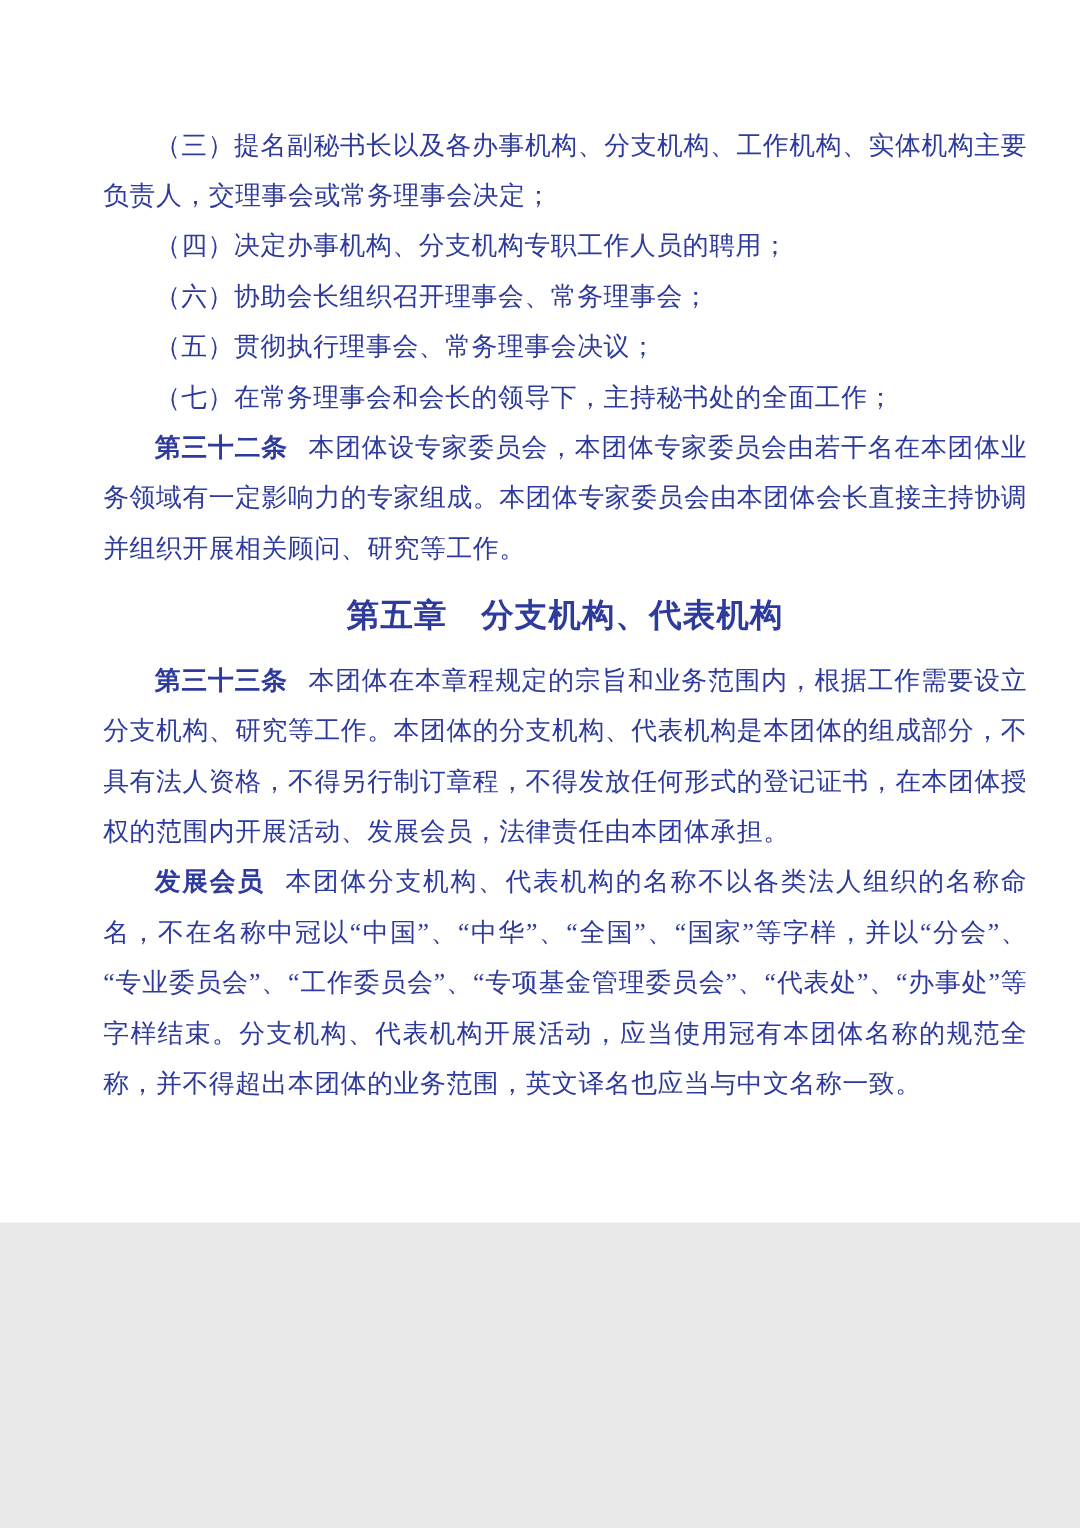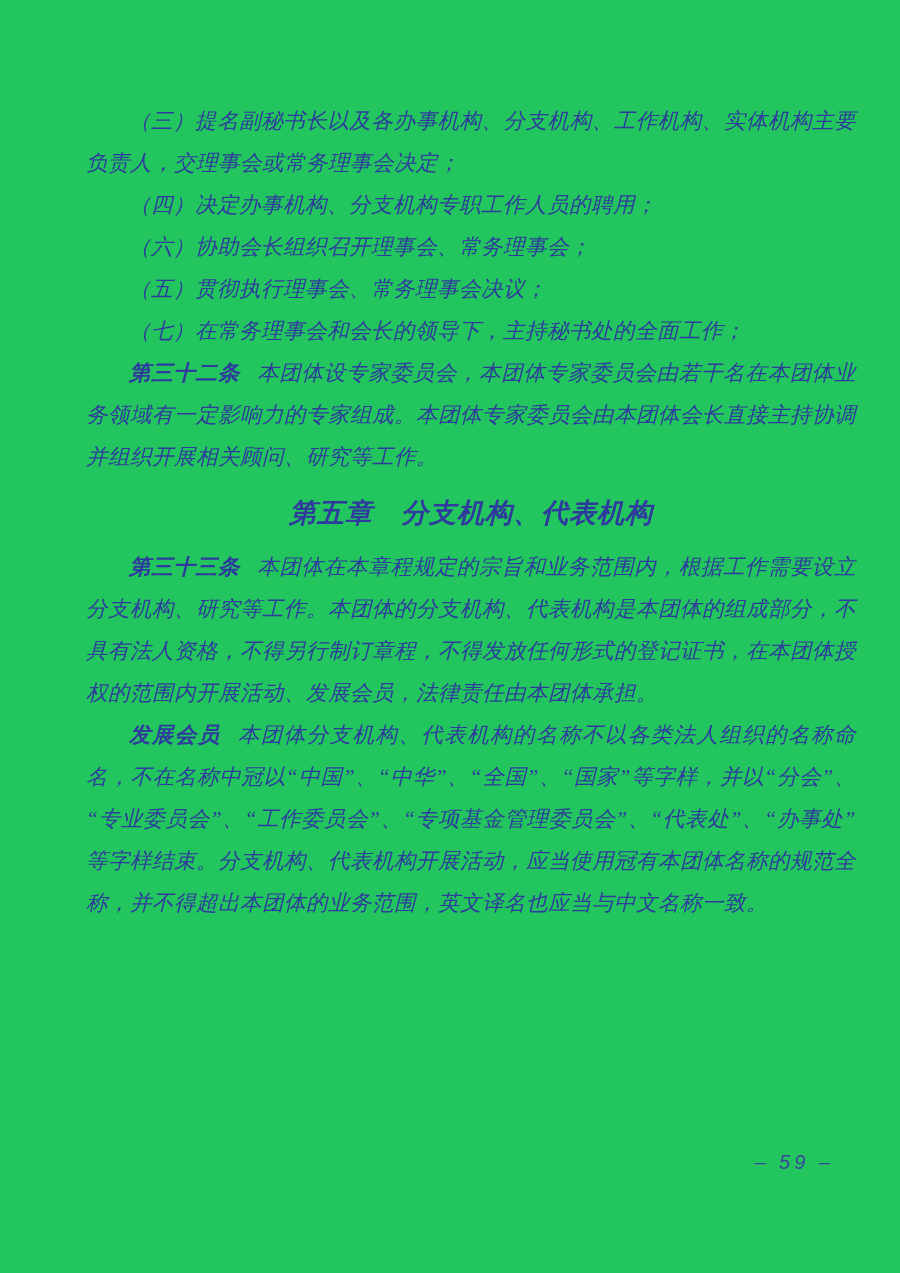--- a/index.html
+++ b/index.html
@@ -3,27 +3,26 @@
 <meta charset="utf-8">
 <style>
   html, body {
     margin: 0;
     padding: 0;
     background: #e8e8e8;
   }
   .page {
     position: relative;
     width: 900px;
-    height: 1273px;
+    height: 1019px;
     margin: 0 auto;
-    background: #22c55e;
+    background: #ffffff;
     color: #2e3b9d;
     font-family: "Liberation Serif", "DejaVu Serif", serif;
     overflow: hidden;
-    font-style: italic;
   }
   .content {
     position: absolute;
     top: 100px;
     left: 86px;
     width: 770px;
   }
   p.para {
     margin: 0;
     font-size: 21.5px;

